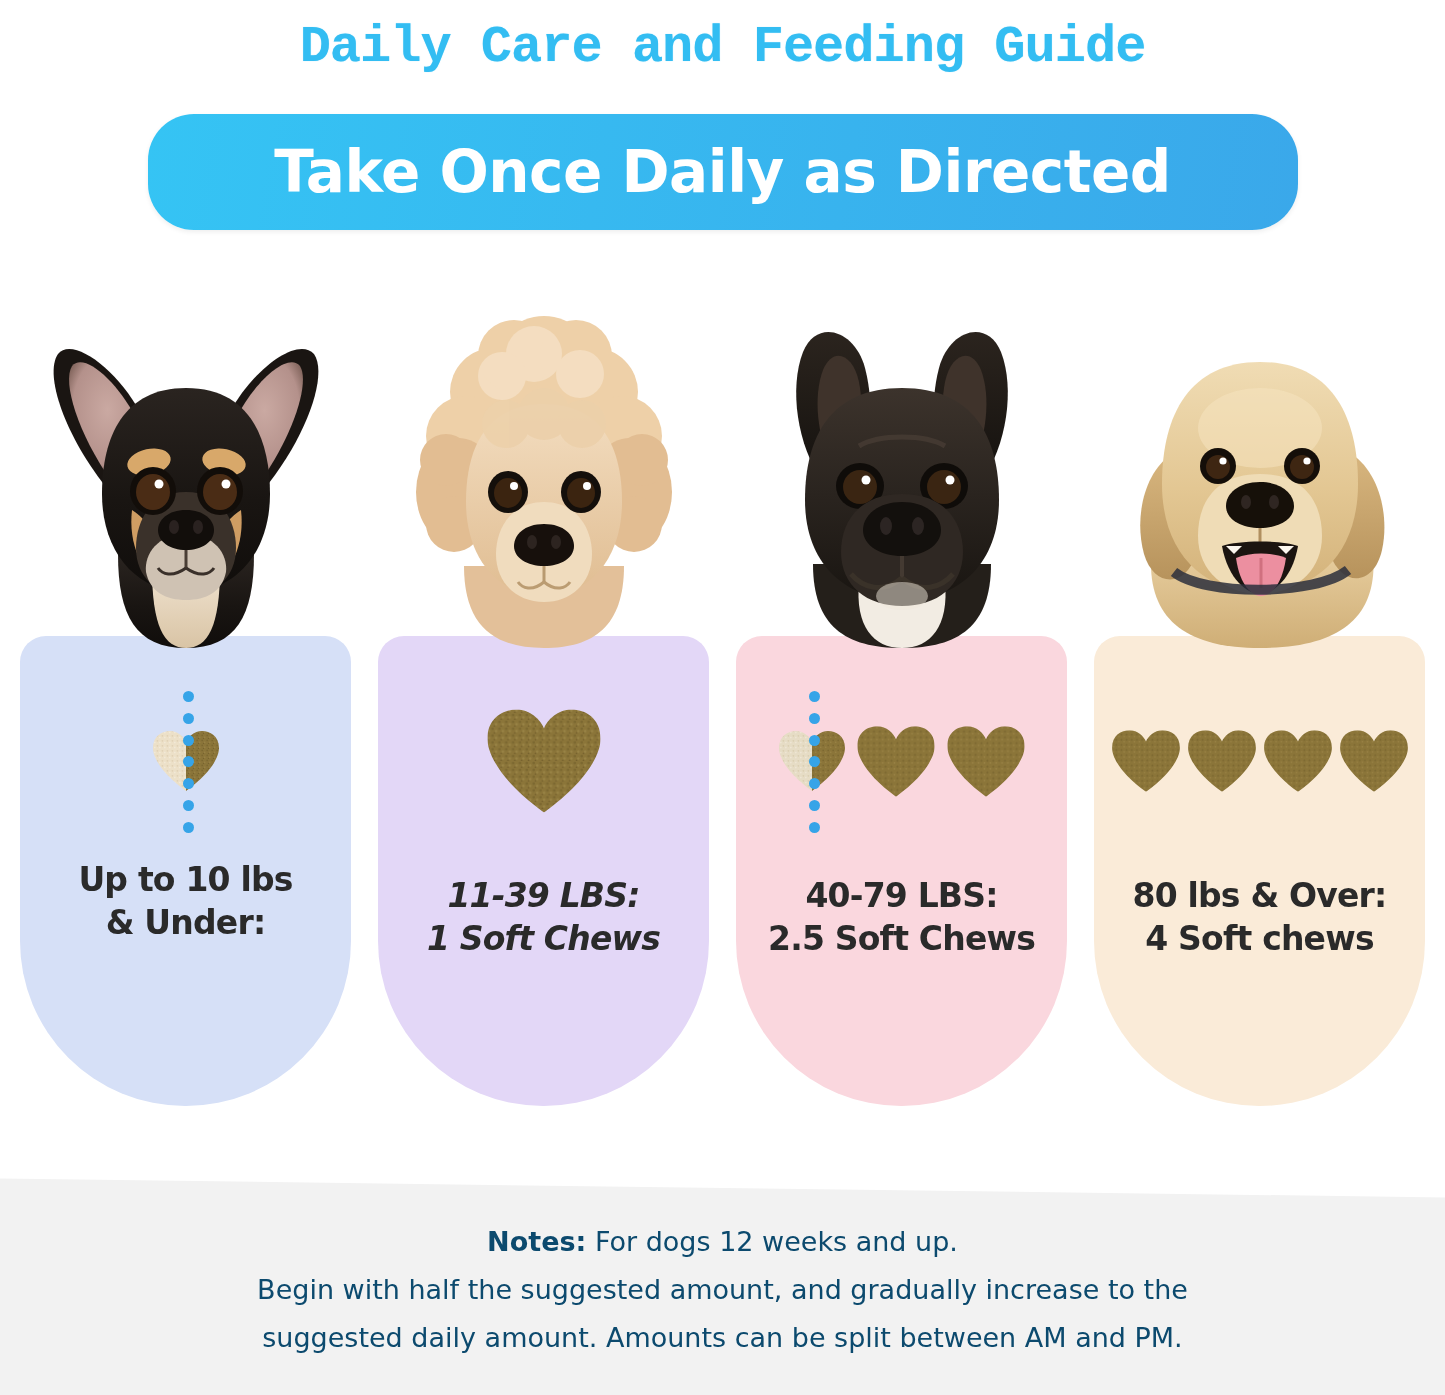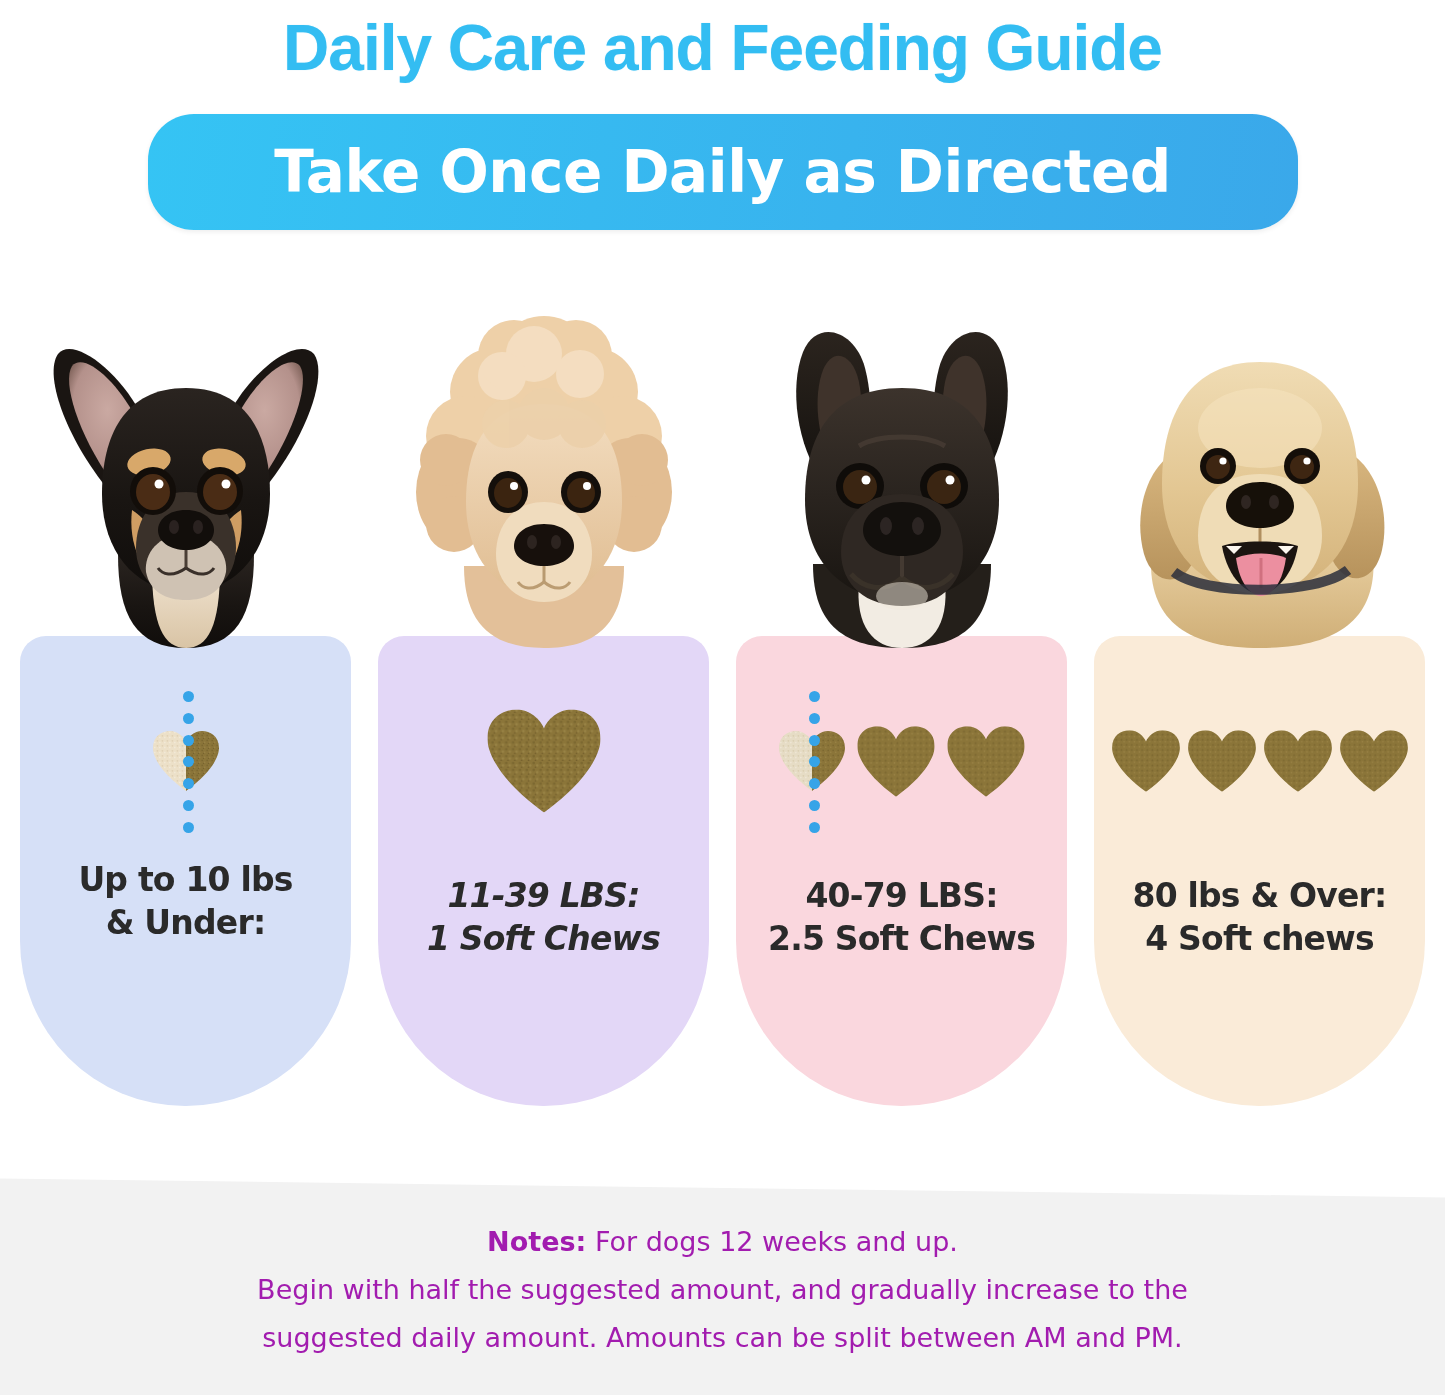--- a/index.html
+++ b/index.html
@@ -15,26 +15,26 @@
 
   
   .header {
     width: 100%;
     padding-top: 4px;
     text-align: center;
     position: relative;
   }
 
   .main-title {
-    font-size: 64px;
+    font-size: 52px;
     line-height: 88px;
     font-weight: bold;
     color: #33bdf2;
     letter-spacing: -1px;
-    font-family: Liberation Sans, sans-serif;
+    font-family: Liberation Mono, monospace;
     text-shadow: 0 0 1px rgba(51,189,242,.4);
   }
 
   .pill-wrap {
     margin-top: 22px;
     display: flex;
     justify-content: center;
   }
 
   .pill {
@@ -172,21 +172,21 @@
   .notes {
     position: absolute;
     left: 0;
     top: 1218px;
     width: 1445px;
     text-align: center;
     z-index: 1;
     font-family: "DejaVu Sans", sans-serif;
     font-size: 27px;
     line-height: 48px;
-    color: #a21caf;
+    color: #0c4a6e;
   }
   .notes b { font-weight: bold; }
   .notes .nline { display: block; }
 </style>
 </head>
 <body>
 
 <div class="header">
   <div class="main-title" style="color: rgb(51, 189, 242);">Daily Care and Feeding Guide</div>
   <div class="pill-wrap">

